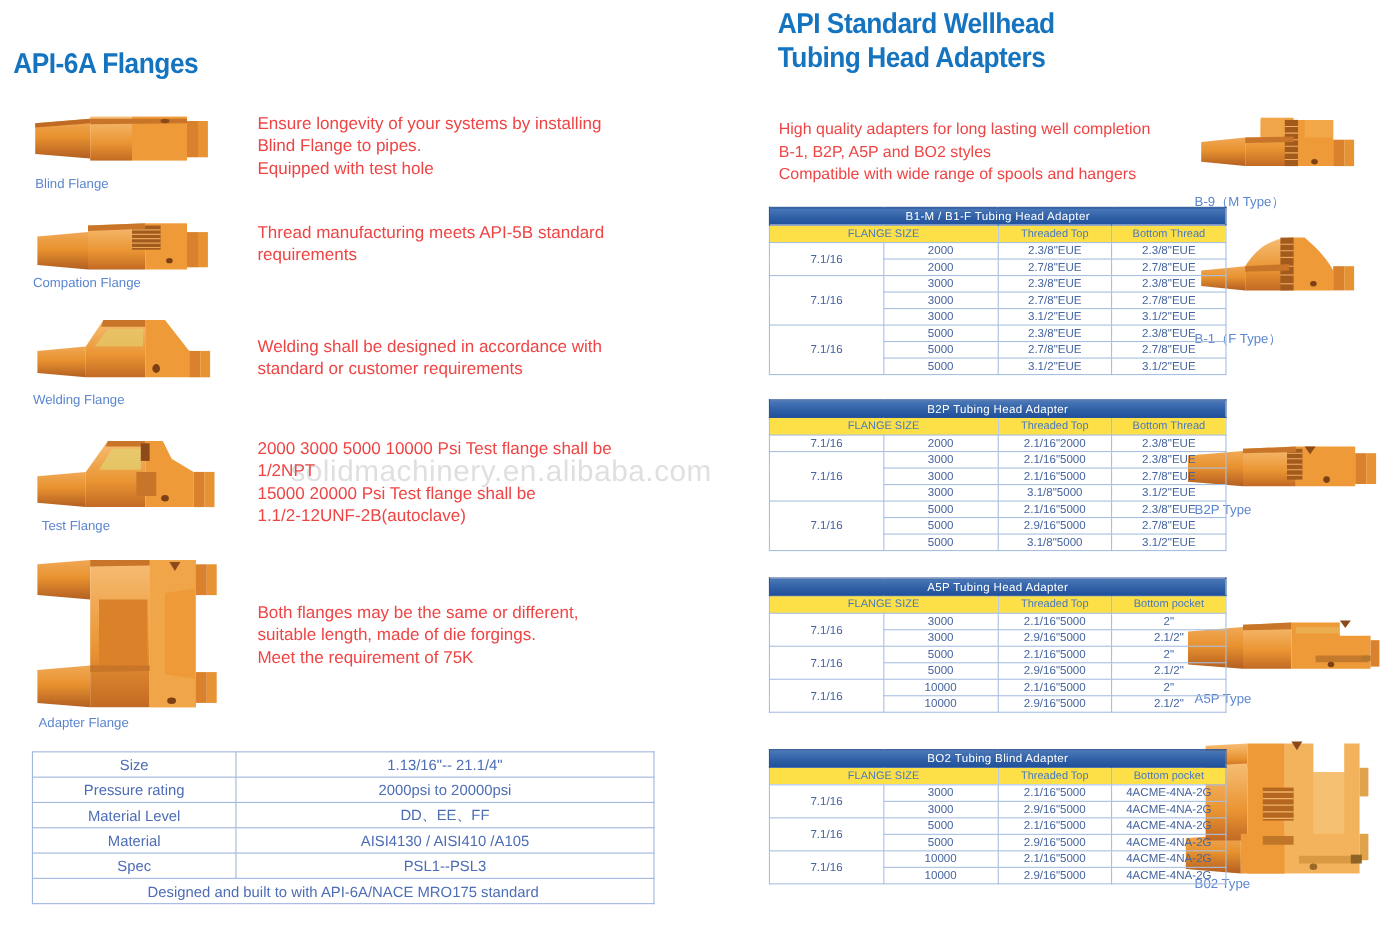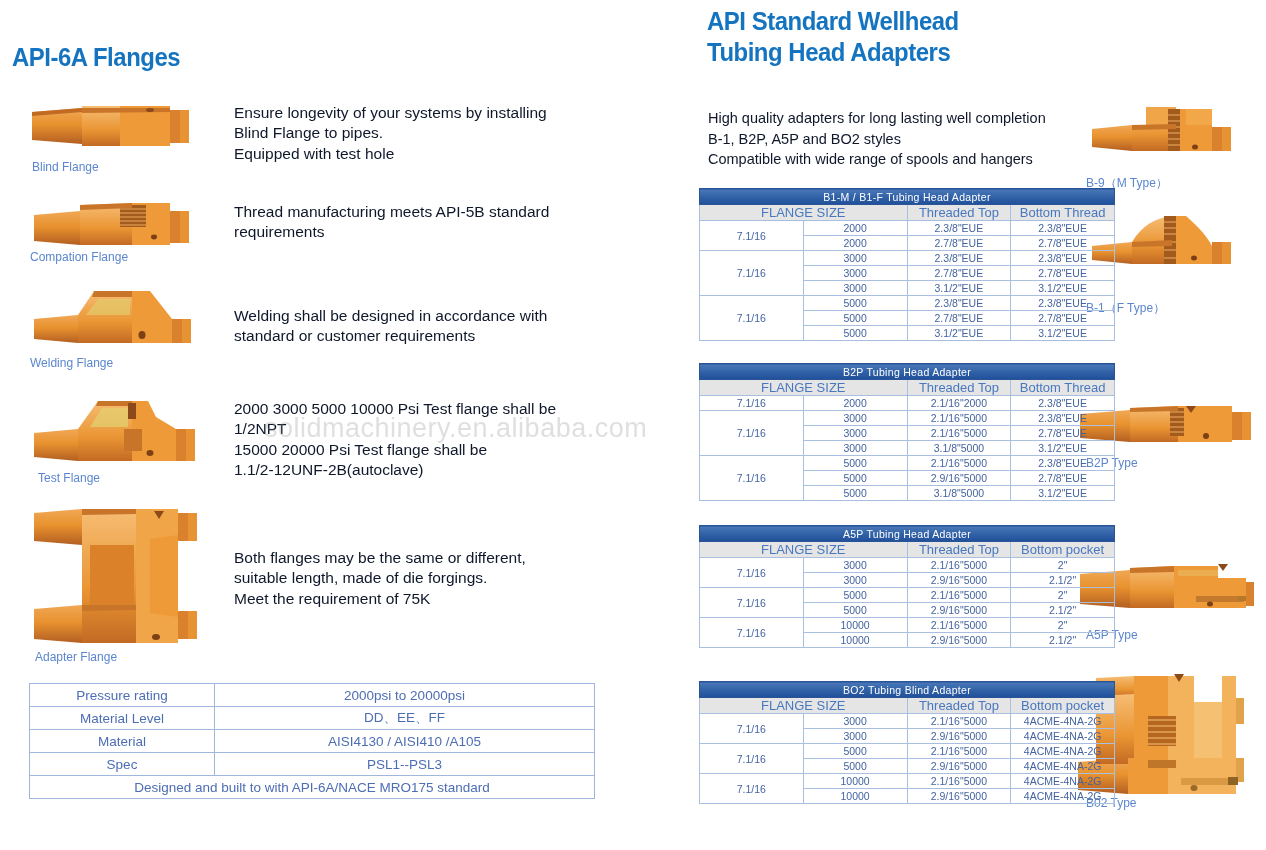--- a/index.html
+++ b/index.html
@@ -34,21 +34,21 @@
     font-stretch: condensed;
     transform: scaleX(0.92);
     transform-origin: left top;
   }
   #heading-left { left: 12px; top: 42px; }
   #heading-right { left: 707px; top: 6px; }
 
   
   .desc {
     position: absolute;
-    color: #0f172a;
+    color: #ef4444;
     font-size: 15.5px;
     line-height: 1.32;
     white-space: pre-line;
   }
 
   
   .caption {
     position: absolute;
     color: #5b86cf;
     font-size: 12px;
@@ -101,23 +101,23 @@
   }
   .adp-table tr.title-row th {
     background: linear-gradient(to bottom, #4a78b8 0%, #2f5fa5 55%, #21509b 100%);
     color: #ffffff;
     font-size: 10.5px;
     height: 15px;
     letter-spacing: 0.3px;
     border: 1px solid #2a5496;
   }
   .adp-table tr.hdr-row th {
-    background: #e5e5e5;
+    background: #fde047;
     color: #4878bf;
-    font-size: 13px;
+    font-size: 10px;
     height: 15px;
   }
   .adp-table td.grp { width: 64px; }
   .adp-table td.size { width: 74px; }
   .adp-table td.thr { width: 120px; }
   .adp-table td.bot { width: 120px; }
 
   
   .wm {
     position: absolute;
@@ -239,20 +239,24 @@
 1/2NPT
 15000 20000 Psi Test flange shall be
 1.1/2-12UNF-2B(autoclave)</div>
 
   <div class="desc" style="left:234px; top:548px; width:380px;">Both flanges may be the same or different,
 suitable length, made of die forgings.
 Meet the requirement of 75K</div>
 
   <table class="spec-table">
     <tbody>
+      <tr>
+        <td class="k">Size</td>
+        <td>1.13/16"-- 21.1/4"</td>
+      </tr>
       <tr>
         <td class="k">Pressure rating</td>
         <td>2000psi to 20000psi</td>
       </tr>
       <tr>
         <td class="k">Material Level</td>
         <td>DD、EE、FF</td>
       </tr>
       <tr>
         <td class="k">Material</td>

